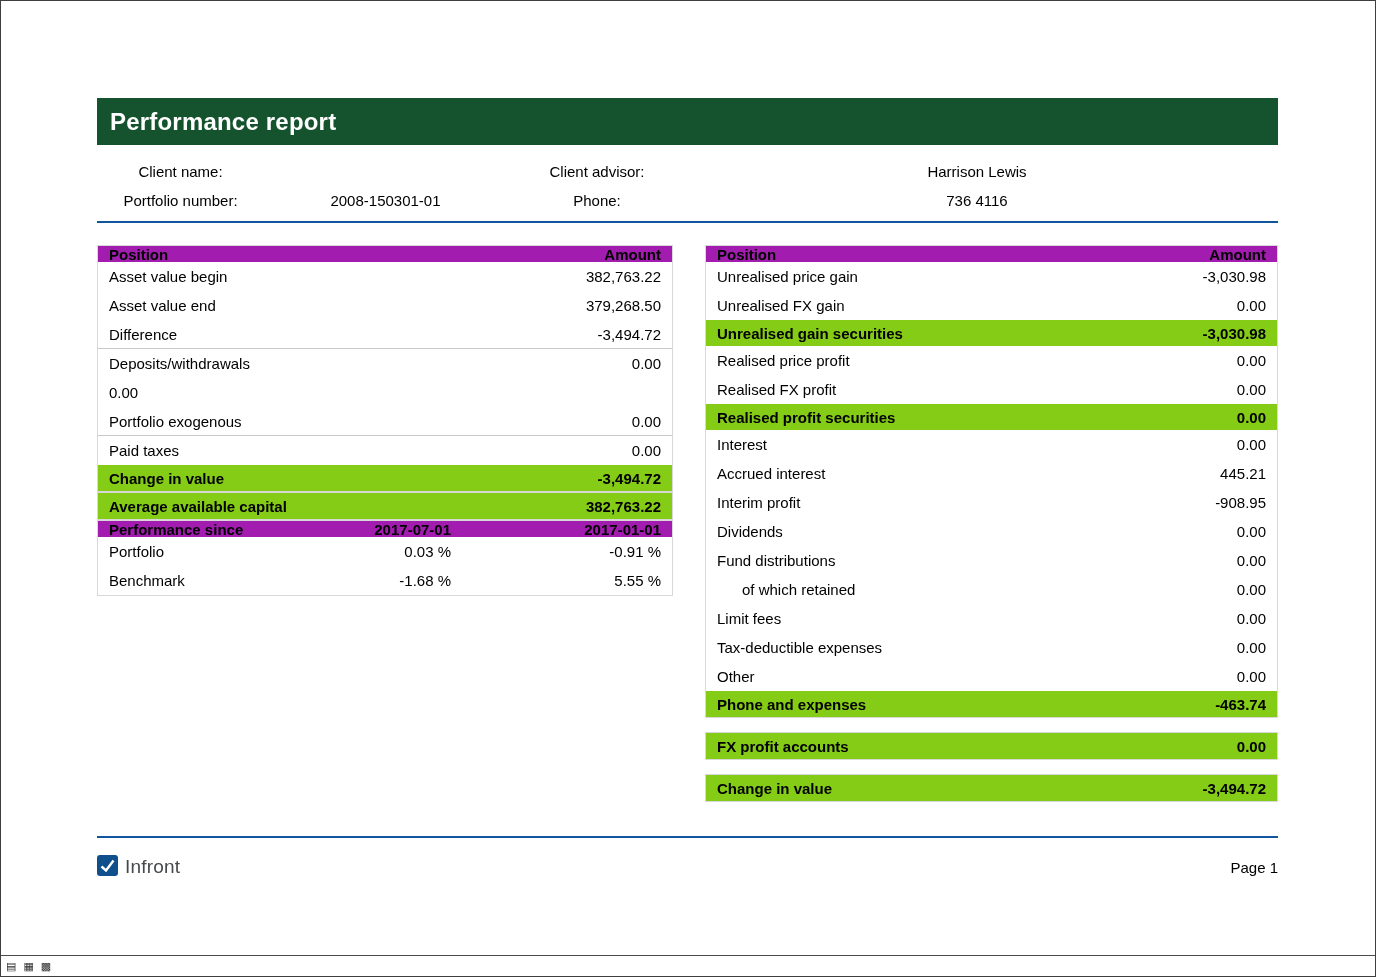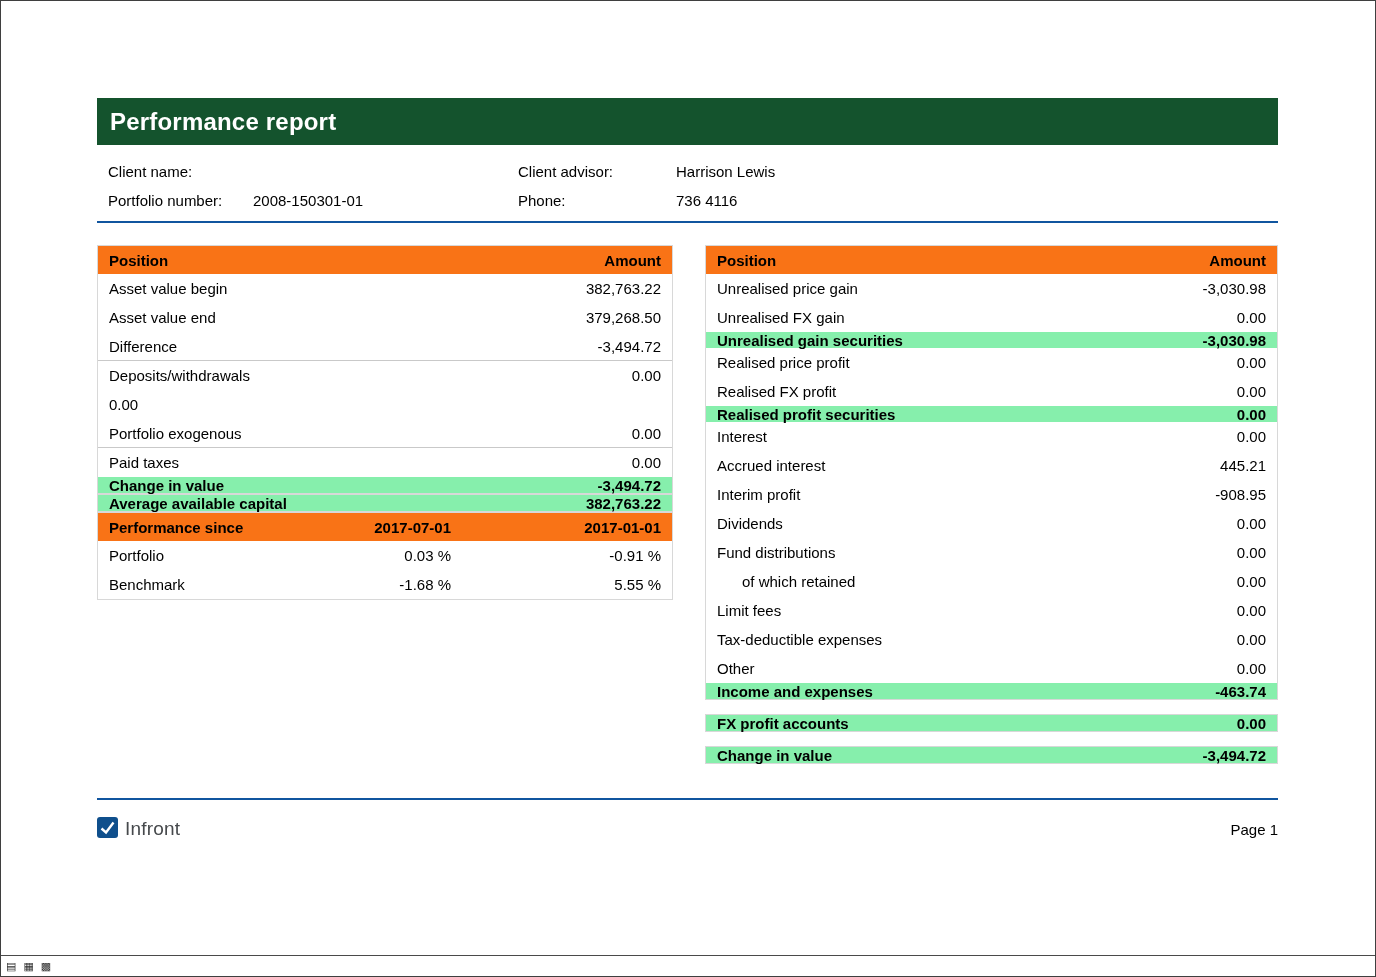--- a/index.html
+++ b/index.html
@@ -34,20 +34,21 @@
     font-weight: bold;
     letter-spacing: 0.2px;
   }
 
   
   .meta {
     display: flex;
     padding: 12px 0 6px 0;
     border-bottom: 2px solid #10559f;
     font-size: 15px;
+    text-align: center;
   }
   .meta-col { display: flex; flex-direction: column; }
   .meta-col-1 { width: 421px; padding-left: 11px; }
   .meta-col-2 { width: 400px; }
   .meta-col-3 { flex: 1; }
   .meta-row { display: flex; height: 29px; align-items: center; }
   .meta-col-1 .meta-label { width: 145px; }
   .meta-col-2 .meta-label { width: 187px; }
   .meta-col-3 .meta-label { width: 158px; }
   .meta-value { flex: 1; }
@@ -65,29 +66,29 @@
   
   .tbl { border: 1px solid #d8d8d8; background: #fff; }
   .tbl + .tbl { }
 
   .hdr-row, .data-row, .sub-row {
     display: flex;
     align-items: center;
     padding: 0 11px;
   }
   .hdr-row {
-    background: #f97316;
+    background: #a21caf;
     font-weight: bold;
-    height: 28px;
+    height: 16px;
   }
   .data-row { height: 29px; }
   .sub-row {
-    background: #86efac;
+    background: #84cc16;
     font-weight: bold;
-    height: 16px;
+    height: 26px;
   }
   .cell-label { flex: 1; }
   .cell-value { text-align: right; }
   .sep-after { border-bottom: 1px solid #c9c9c9; gap: 8px; }
   .indent .cell-label { padding-left: 25px; }
 
   
   .p-c1 { flex: 1; }
   .p-c2 { width: 200px; text-align: right; }
   .p-c3 { width: 210px; text-align: right; }
@@ -296,21 +297,21 @@
           </div>
           <div class="data-row">
             <span class="cell-label">Tax-deductible expenses</span>
             <span class="cell-value">0.00</span>
           </div>
           <div class="data-row">
             <span class="cell-label">Other</span>
             <span class="cell-value">0.00</span>
           </div>
           <div class="sub-row">
-            <span class="cell-label">Income and expenses</span>
+            <span class="cell-label">Phone and expenses</span>
             <span class="cell-value">-463.74</span>
           </div>
         </div>
 
         <div class="tbl seg-gap">
           <div class="sub-row">
             <span class="cell-label">FX profit accounts</span>
             <span class="cell-value">0.00</span>
           </div>
         </div>

